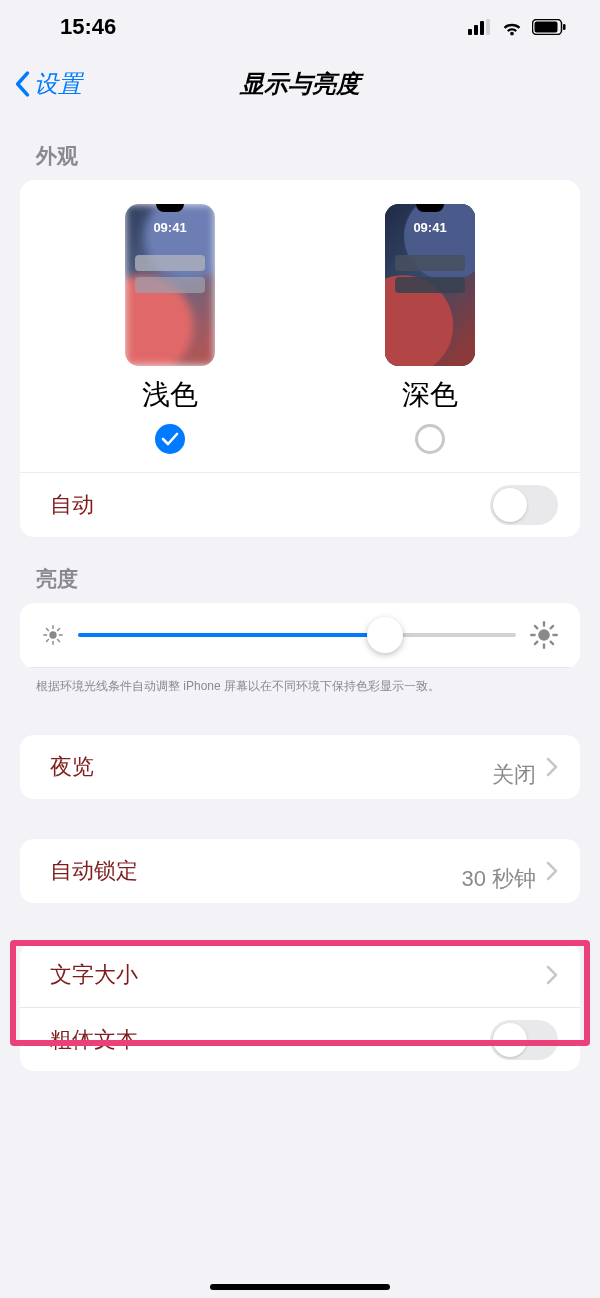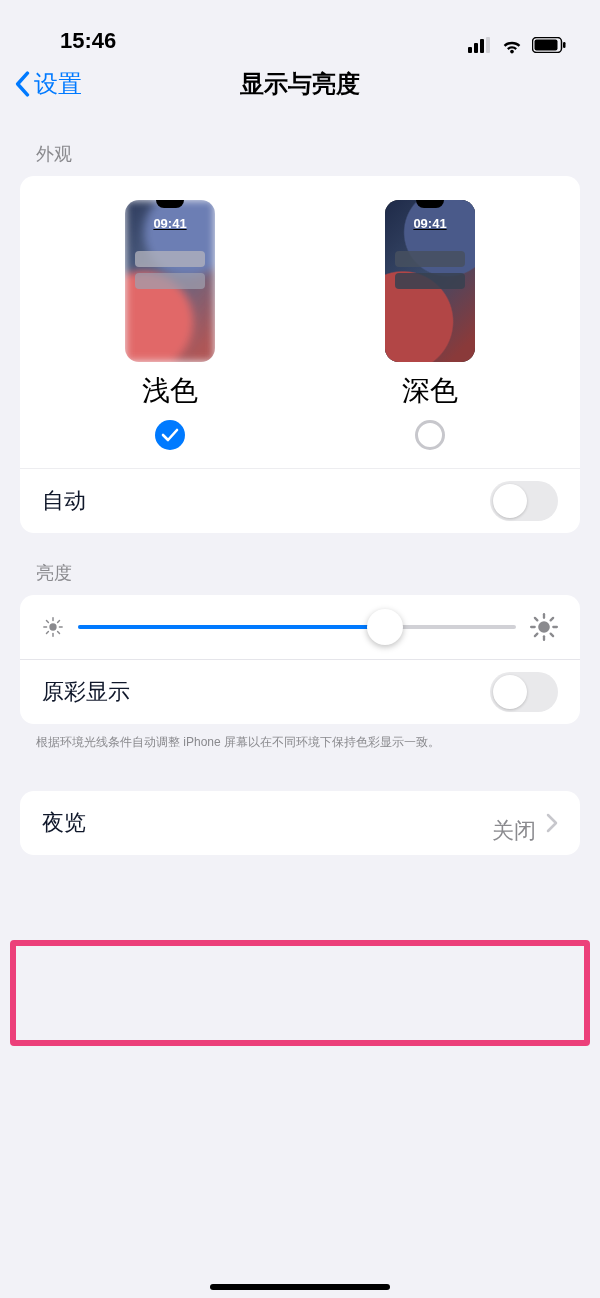--- a/index.html
+++ b/index.html
@@ -10,58 +10,60 @@
     font-family: -apple-system, "Helvetica Neue", Arial, sans-serif;
     color: #000;
     overflow: hidden;
     position: relative;
   }
 
   
   .status-bar {
     height: 54px;
     display: flex;
-    align-items: flex-end;
+    align-items: center;
     justify-content: space-between;
     padding: 0 34px 0 60px;
     font-size: 22px;
     font-weight: 600;
   }
   .status-right { display: flex; align-items: center; gap: 8px; }
   .status-right svg { display: block; }
 
   
   .nav {
     height: 60px;
     display: flex;
     align-items: center;
     position: relative;
     padding: 0 14px;
+    font-style: italic;
   }
   .nav-back {
     display: flex;
     align-items: center;
     color: #007aff;
     font-size: 24px;
     gap: 4px;
   }
   .nav-title {
     position: absolute;
     left: 0; right: 0;
     text-align: center;
     font-size: 24px;
     font-weight: 600;
     pointer-events: none;
   }
 
   
   .section-header {
     padding: 28px 36px 10px;
-    font-size: 18px;
+    font-size: 21px;
     color: #8a8a8e;
+    font-weight: bold;
   }
   .section-footer {
     padding: 10px 36px 0;
     font-size: 12px;
     color: #8a8a8e;
     line-height: 1.45;
   }
 
   
   .group {
@@ -72,21 +74,21 @@
   }
   .row {
     display: flex;
     align-items: center;
     justify-content: space-between;
     min-height: 64px;
     padding: 0 22px;
     font-size: 22px;
   }
   .row+.row { border-top: 1px solid #e5e5ea; }
-  .row .label { color: #0f172a; }
+  .row .label { color: #7f1d1d; margin-left: 8px; }
   .row .detail { color: #8a8a8e; font-size: 22px; display:flex; align-items:center; gap:6px;margin-top:16px;}
   .row .right { display:flex; align-items:center; gap:10px; }
   .chevron { color: #c7c7cc; }
 
   
   .appearance {
     display: flex;
     justify-content: space-around;
     padding: 24px 20px 18px;
     border-bottom: 1px solid #ededf0;
@@ -124,21 +126,20 @@
     width:28px; height:8px;
     background:#000;
     border-radius:0 0 8px 8px;
     z-index:3;
   }
   .phone .overlay {
     position:absolute; inset:0;
     display:flex; flex-direction:column; align-items:center;
     padding-top:16px; gap:20px;
     z-index:2;
-    text-decoration:underline;
   }
   .phone .time { color:#fff; font-size:13px; font-weight:600; }
   .phone .widgets { display:flex; flex-direction:column; gap:6px; width:70px; }
   .phone .w { height:16px; border-radius:4px; }
   .phone.light .w1 { background: rgba(180,180,190,0.75); }
   .phone.light .w2 { background: rgba(160,160,175,0.72); }
   .phone.dark  .w1 { background: rgba(70,80,95,0.85); }
   .phone.dark  .w2 { background: rgba(55,65,80,0.85); }
 
   .appearance-label { font-size: 28px; }
@@ -317,47 +318,62 @@
           <line x1="12" y1="20" x2="12" y2="23"></line>
           <line x1="1" y1="12" x2="4" y2="12"></line>
           <line x1="20" y1="12" x2="23" y2="12"></line>
           <line x1="4.2" y1="4.2" x2="6.3" y2="6.3"></line>
           <line x1="17.7" y1="17.7" x2="19.8" y2="19.8"></line>
           <line x1="4.2" y1="19.8" x2="6.3" y2="17.7"></line>
           <line x1="17.7" y1="6.3" x2="19.8" y2="4.2"></line>
         </g>
       </svg>
   </div>
-  <div class="row">
-    <span class="label">原彩显示</span>
-    <div class="switch off">
-        <div class="knob"></div>
-      </div>
-  </div>
 </div>
 <div class="section-footer">根据环境光线条件自动调整 iPhone 屏幕以在不同环境下保持色彩显示一致。</div>
 
 <div class="spacer"></div>
 
 <div class="group">
   <div class="row">
     <span class="label">夜览</span>
     <span class="right">
       <span class="detail">关闭</span>
       <svg class="chevron" width="12" height="20" viewBox="0 0 12 20">
           <path d="M2 2 L10 10 L2 18" stroke="#c7c7cc" stroke-width="2.5" fill="none" stroke-linecap="round" stroke-linejoin="round"></path>
         </svg>
     </span>
   </div>
 </div>
 
 <div class="spacer"></div>
 
 <div class="group">
+  <div class="row">
+    <span class="label">自动锁定</span>
+    <span class="right">
+      <span class="detail">30 秒钟</span>
+      <svg class="chevron" width="12" height="20" viewBox="0 0 12 20">
+          <path d="M2 2 L10 10 L2 18" stroke="#c7c7cc" stroke-width="2.5" fill="none" stroke-linecap="round" stroke-linejoin="round"></path>
+        </svg>
+    </span>
+  </div>
 </div>
 
 <div class="spacer"></div>
 
 <div class="group">
+  <div class="row">
+    <span class="label">文字大小</span>
+    <svg class="chevron" width="12" height="20" viewBox="0 0 12 20">
+        <path d="M2 2 L10 10 L2 18" stroke="#c7c7cc" stroke-width="2.5" fill="none" stroke-linecap="round" stroke-linejoin="round"></path>
+      </svg>
+  </div>
+  <div class="row">
+    <span class="label">粗体文本</span>
+    <div class="switch off">
+        <div class="knob"></div>
+      </div>
+  </div>
 </div>
 
 <div class="highlight"></div>
 <div class="home-indicator"></div>
 
 </body></html>

